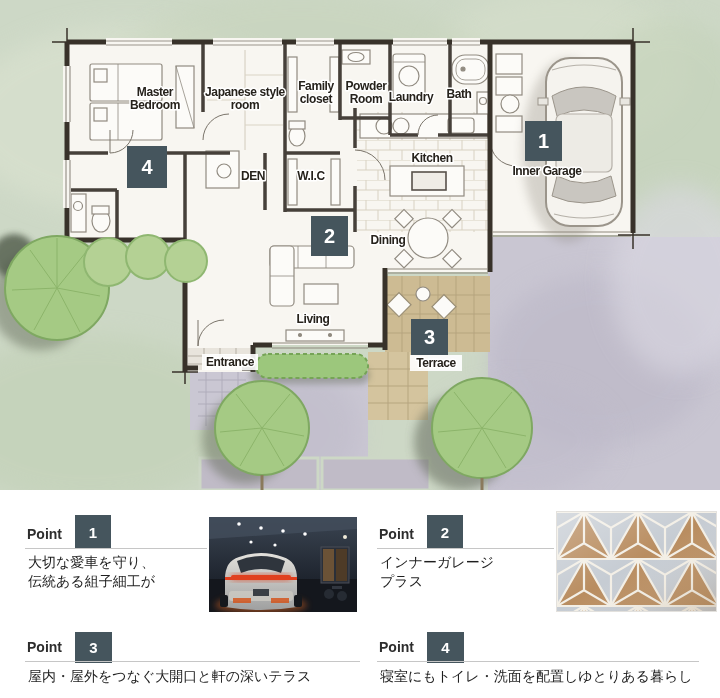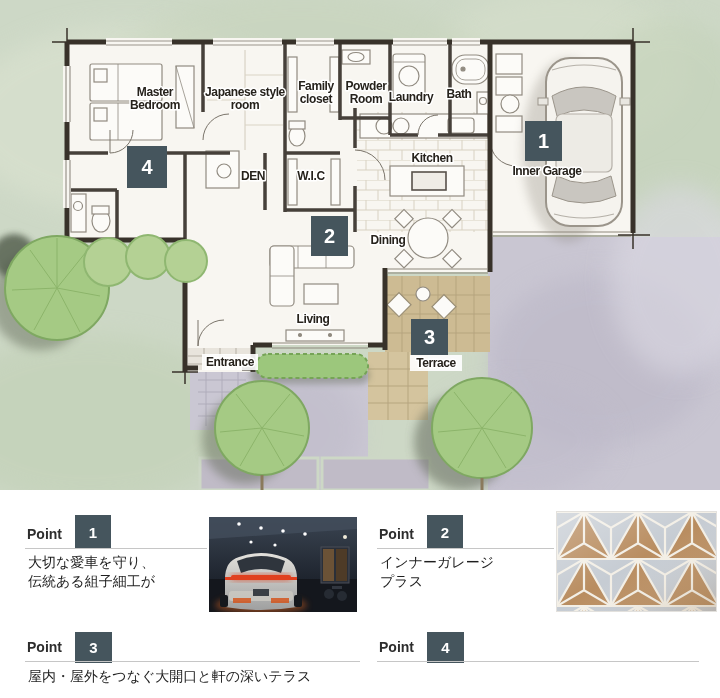--- a/index.html
+++ b/index.html
@@ -409,15 +409,18 @@
       <div>屋内・屋外をつなぐ大開口と軒の深いテラス</div>
     </div>
   </div>
 
   <div class="cell p4 row2">
     <div class="pt-label">Point</div>
     <div class="pt-badge">
         <span>4</span>
       </div>
     <div class="rule"></div>
+    <div class="pt-text">
+      <div>寝室にもトイレ・洗面を配置しゆとりある暮らし</div>
+    </div>
   </div>
 
 </div>
 
 </body></html>

